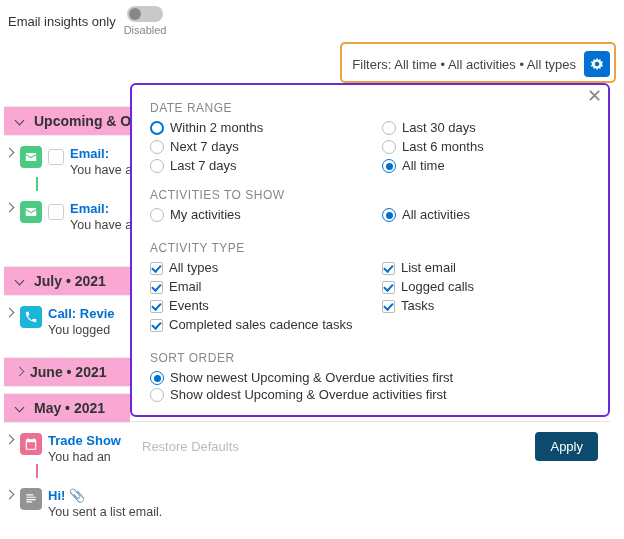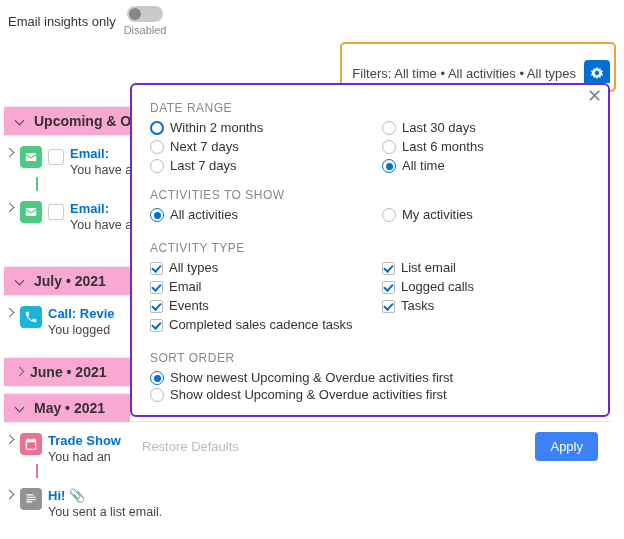--- a/index.html
+++ b/index.html
@@ -6,21 +6,21 @@
   body { width: 624px; height: 539px; background: #fff; position: relative; overflow: hidden; font-size: 13px; color: #333; }
 
   .top-row { display: flex; align-items: center; padding: 6px 8px; }
   .toggle-label { font-size: 13px; margin-right: 8px; }
   .toggle { width: 36px; height: 16px; background: #c9c9c9; border-radius: 8px; position: relative; }
   .toggle::after { content:""; position:absolute; left:2px; top:2px; width:12px; height:12px; border-radius:50%; background:#888; }
   .toggle-state { font-size: 11px; color: #888; margin-top: 2px; }
   .toggle-wrap { display:flex; flex-direction: column; align-items:center; }
 
   .filter-bar-row { display:flex; justify-content:flex-end; padding: 0 8px 4px 8px; }
-  .filter-bar { border: 2px solid #e8a33d; border-radius: 5px; display:flex; align-items:center; padding: 16px 4px 4px 10px; gap: 8px; }
+  .filter-bar { border: 2px solid #e8a33d; border-radius: 5px; display:flex; align-items:center; padding: 7px 4px 4px 10px; gap: 8px; }
   .filter-text { font-size: 13px; color: #444; }
   .gear-btn { width:26px; height:26px; background:#0070d2; border-radius:4px; display:flex; align-items:center; justify-content:center; cursor:pointer; }
   .gear-btn svg { fill:#fff; width:16px; height:16px; }
 
   .timeline { position:absolute; left:4px; top:100px; width:250px; }
   .group-row { display:flex; align-items:center; padding:6px 4px 6px 10px; border-bottom:1px solid #eee; border-top:1px solid #eee; margin-top:6px; background:#f9a8d4; }
   .chev-down { width:14px; height:14px; margin-right:6px; position:relative; }
   .chev-down::before { content:""; position:absolute; left:2px; top:3px; width:6px; height:6px; border-left:1.5px solid #444; border-bottom:1.5px solid #444; transform:rotate(-45deg); }
   .chev-right { width:10px; height:14px; position:relative; margin-right:4px; flex-shrink:0; }
   .chev-right::before { content:""; position:absolute; left:0; top:3px; width:6px; height:6px; border-top:1.5px solid #666; border-right:1.5px solid #666; transform:rotate(45deg); }
@@ -54,21 +54,21 @@
   .radio.sel::after { content:""; width:7px; height:7px; border-radius:50%; background:#0070d2; }
   .radio.outline-sel { border-color:#0070d2; border-width:2px; }
   .cb { width:13px; height:13px; border:1.5px solid #bbb; border-radius:2px; flex-shrink:0; display:flex; align-items:center; justify-content:center; margin-top:2px; }
   .cb.checked::after { content:""; width:7px; height:4px; border-left:2px solid #0070d2; border-bottom:2px solid #0070d2; transform:rotate(-48deg) translate(1px,-1px); }
   .sort-opt { display:flex; align-items:center; gap:6px; font-size:13px; padding:1px 0; cursor:pointer; }
 
   .footer { display:flex; align-items:center; padding:10px 12px; border-top:1px solid #e5e5e5; margin-top:4px; }
   .restore { color:#bbb; font-size:13px; flex:1; }
   .btn { padding:6px 14px; border-radius:4px; font-size:13px; cursor:pointer; border:1px solid transparent; margin-left:8px; }
   .btn-outline { background:#fff; border-color:#d0d0d0; color:#0070d2; }
-  .btn-primary { background:#3b82f6; color:#fff; }
+  .btn-primary { background:#0c4a6e; color:#fff; }
 </style>
 </head>
 <body>
 
 <div class="top-row">
   <span class="toggle-label">Email insights only</span>
   <div class="toggle-wrap">
     <div class="toggle"></div>
     <span class="toggle-state">Disabled</span>
   </div>
@@ -208,26 +208,26 @@
         <div class="opt">
             <span class="radio sel"></span>
             <span>All time</span>
           </div>
       </div>
     </div>
 
     <div class="section-h" style="margin-top:14px">ACTIVITIES TO SHOW</div>
     <div class="opt-grid">
       <div class="opt">
+          <span class="radio"></span>
+          <span>My activities</span>
+        </div>
+      <div class="opt">
           <span class="radio sel"></span>
           <span>All activities</span>
-        </div>
-      <div class="opt">
-          <span class="radio"></span>
-          <span>My activities</span>
         </div>
     </div>
 
     <div class="section-h" style="margin-top:18px">ACTIVITY TYPE</div>
     <div class="opt-grid">
       <div class="opt-col">
         <div class="opt">
             <span class="cb checked"></span>
             <span>All types</span>
           </div>

